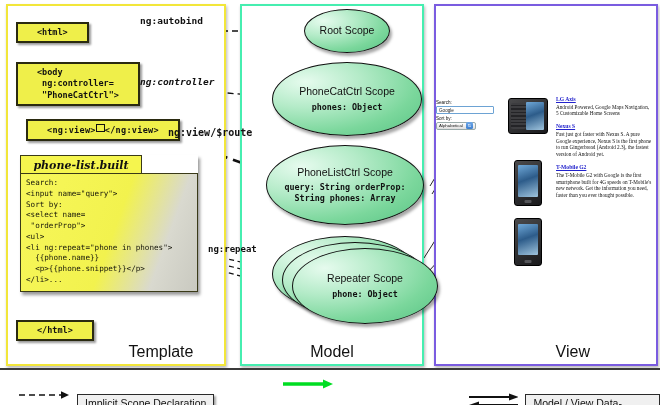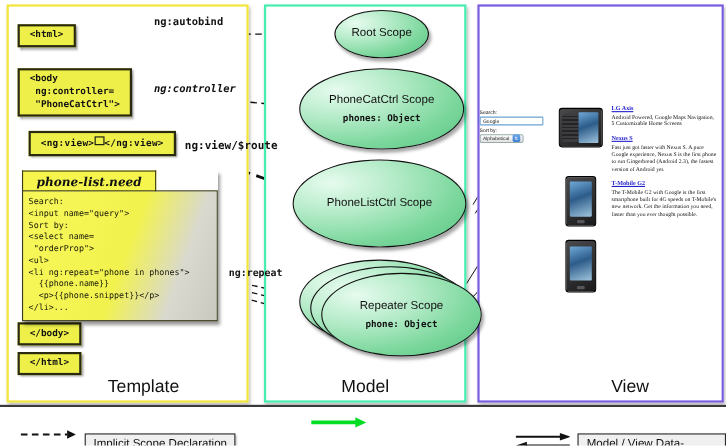--- a/index.html
+++ b/index.html
@@ -8,28 +8,28 @@
   .stage{position:absolute;inset:0;}
   svg.wires{position:absolute;left:0;top:0;width:660px;height:405px;pointer-events:none;}
 
   
   .panel{position:absolute;background:#fff;box-shadow:1px 2px 3px rgba(0,0,0,.28);}
   #panel-template{left:6px;top:4px;width:216px;height:358px;border:2px solid #f2e63a;}
   #panel-model{left:240px;top:4px;width:180px;height:358px;border:2px solid #46eeb0;}
   #panel-view{left:434px;top:4px;width:220px;height:358px;border:2px solid #7a5ce0;}
   .panel-label{position:absolute;bottom:3px;width:100%;text-align:center;
     font-size:16px;color:#111;font-family:"Liberation Sans",sans-serif;}
-  #panel-template .panel-label{text-align:left;padding-left:90px;box-sizing:border-box;}
+  #panel-template .panel-label{text-align:center;padding-left:90px;box-sizing:border-box;}
   #panel-view .panel-label{text-align:right;padding-right:66px;box-sizing:border-box;}
 
   
   .tag{position:absolute;background:#efef4a;border:2px solid #2a2a10;
     box-shadow:2px 2px 2px rgba(0,0,0,.4);
     font-family:"DejaVu Sans Mono",monospace;font-weight:bold;font-size:8.5px;
-    color:#111;padding:3px 9px;line-height:1.35;white-space:pre;}
+    color:#111;padding:3px 19px;line-height:1.35;white-space:pre;}
   #tag-html{left:16px;top:22px;}
   #tag-body{left:16px;top:62px;}
   #tag-ngview{left:14px;top:119px;letter-spacing:.3px;margin-left:12px;}
   #tag-bodyclose{left:16px;top:293px;}
   #tag-htmlclose{left:16px;top:320px;}
   .boxglyph{display:inline-block;width:7px;height:6px;border:1.4px solid #111;
     background:#efef4a;vertical-align:1px;}
 
   
   #partial{position:absolute;left:20px;top:155px;width:178px;
@@ -161,25 +161,24 @@
 
   <div class="panel" id="panel-template">
     <div class="panel-label">Template</div>
   </div>
 
   <div class="tag" id="tag-html">&lt;html&gt;</div>
   <div class="tag" id="tag-body">&lt;body
  ng:controller=
  "PhoneCatCtrl"&gt;</div>
   <div class="tag" id="tag-ngview"><span>&lt;ng:view&gt;</span><span class="boxglyph"></span><span>&lt;/ng:view&gt;</span></div>
-  <div class="tag" id="tag-bodyclose">&lt;/body&gt;</div>
   <div class="tag" id="tag-htmlclose">&lt;/html&gt;</div>
 
   <div id="partial">
-    <div class="ptitle">phone-list.need</div>
+    <div class="ptitle">phone-list.built</div>
     <div class="pbody">Search:
 &lt;input name="query"&gt;
 Sort by:
 &lt;select name=
  "orderProp"&gt;
 &lt;ul&gt;
 &lt;li ng:repeat="phone in phones"&gt;
   {{phone.name}}
   &lt;p&gt;{{phone.snippet}}&lt;/p&gt;
 &lt;/li&gt;...</div>
@@ -194,20 +193,23 @@
 Scope</div>
   </div>
   <div class="scope" id="scope-phonecat">
     <div class="sname">PhoneCatCtrl
 Scope</div>
     <div class="sprops">phones: Object</div>
   </div>
   <div class="scope" id="scope-phonelist">
     <div class="sname">PhoneListCtrl
 Scope</div>
+    <div class="sprops">query: String
+orderProp: String
+phones: Array</div>
   </div>
   <div class="scope" id="scope-rep3"></div>
   <div class="scope" id="scope-rep2"></div>
   <div class="scope" id="scope-rep1">
     <div class="sname">Repeater
 Scope</div>
     <div class="sprops">phone: Object</div>
   </div>
 
   <div class="panel" id="panel-view">

